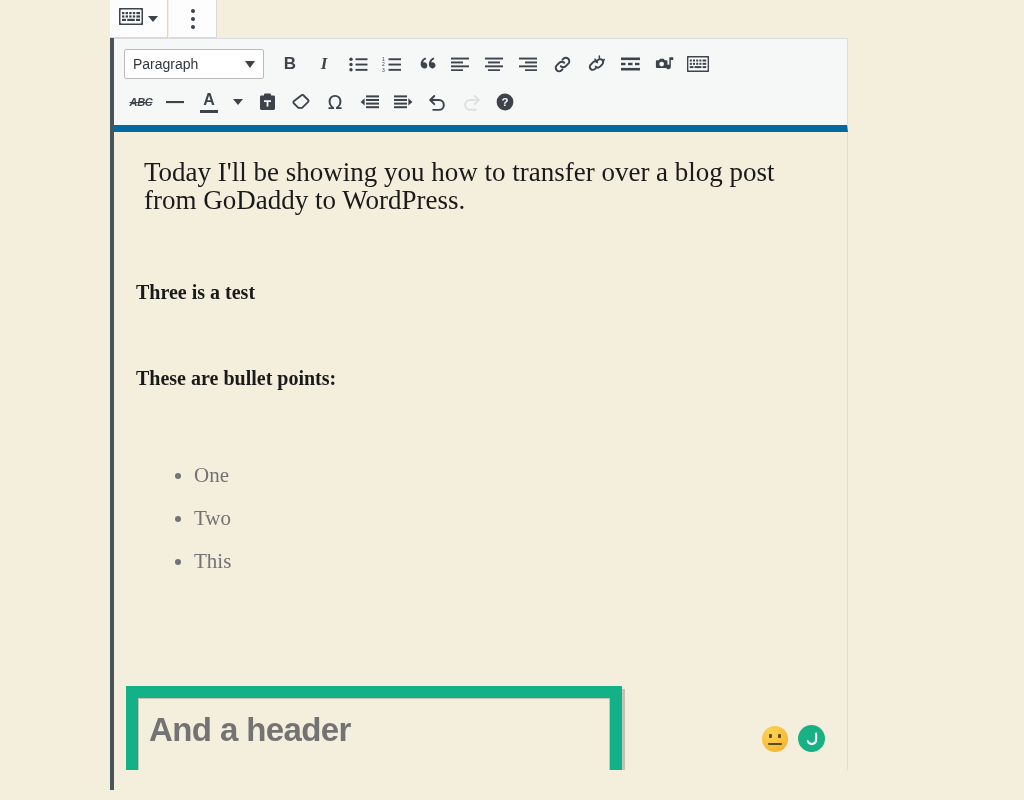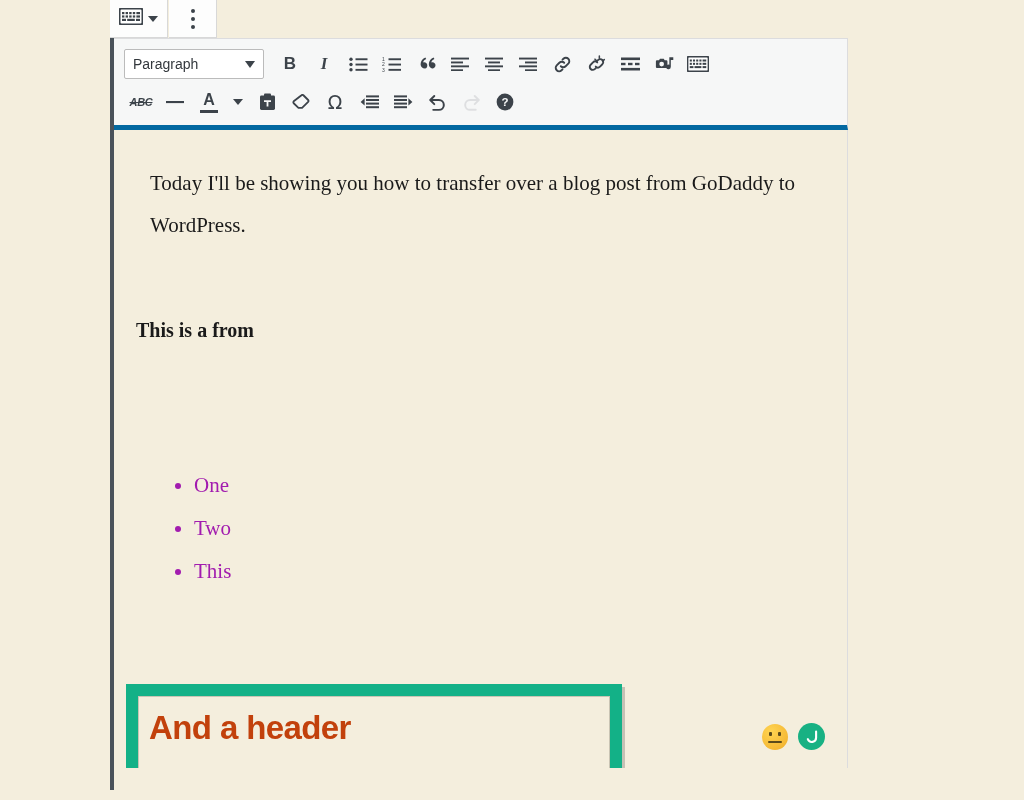--- a/index.html
+++ b/index.html
@@ -56,21 +56,21 @@
     position: absolute;
     left: 110px; top: 38px;
     width: 738px; height: 752px;
     border-left: 4px solid #4a525a;
     background: #f4eedd;
   }
 
   
   .toolbar {
     background: #f6f7f7;
-    border-bottom: 5px solid #0369a1;
+    border-bottom: 7px solid #0369a1;
     border-right: 1px solid #dcdcde;
     border-top: 1px solid #dcdcde;
     padding: 6px 4px 4px 4px;
   }
   .trow {
     display: flex;
     align-items: center;
     height: 38px;
     padding-left: 6px;
   }
@@ -124,43 +124,43 @@
     height: 638px;
     border-right: 1px solid #dcdcde;
     padding: 18px 22px 0 22px;
     overflow: hidden;
   }
   .body-serif {
     font-family: "Liberation Serif", "DejaVu Serif", serif;
     color: #1a1a1a;
   }
   p.para {
-    margin: 14px;
-    font-size: 21px;
-    line-height: 42px;
+    margin: 8px;
+    font-size: 27px;
+    line-height: 28px;
   }
   p.bold-line {
     margin: 0;
     font-size: 20px;
     font-weight: bold;
     line-height: 28px;
   }
   .spacer-a { height: 56px; }
   .spacer-b { height: 58px; }
   .spacer-c { height: 62px; }
 
   ul.bullets {
     margin: 0;
     padding-left: 58px;
     list-style: disc;
   }
   ul.bullets li {
     font-size: 21px;
     line-height: 43px;
-    color: #a21caf;
+    color: #737373;
   }
 
   
   .hdrbox {
     position: absolute;
     left: 12px;
     top: 554px;
     width: 496px;
     height: 192px;
     border: 12px solid #13b187;
@@ -173,21 +173,21 @@
     border: 1px solid #c9c4b4;
     background: #f4eedd;
     padding: 12px 10px;
   }
   h2.bighdr {
     margin: 0;
     font-family: "Liberation Sans", sans-serif;
     font-size: 33px;
     font-weight: bold;
     letter-spacing: -0.6px;
-    color: #c2410c;
+    color: #737373;
     line-height: 38px;
   }
 
   
   .floatbadges {
     position: absolute;
     right: 22px;
     bottom: 18px;
     display: flex;
     align-items: center;
@@ -511,24 +511,25 @@
         </div>
       </div>
     </div>
 
     <div class="content body-serif">
 
       <p class="para">Today I'll be showing you how to transfer over a blog post from GoDaddy to WordPress.</p>
 
       <div class="spacer-a"></div>
 
-      <p class="bold-line">This is a from</p>
+      <p class="bold-line">Three is a test</p>
 
       <div class="spacer-b"></div>
 
+      <p class="bold-line">These are bullet points:</p>
 
       <div class="spacer-c"></div>
 
       <ul class="bullets">
         <li>One</li>
         <li>Two</li>
         <li>This</li>
       </ul>
 
       <div class="hdrbox">

